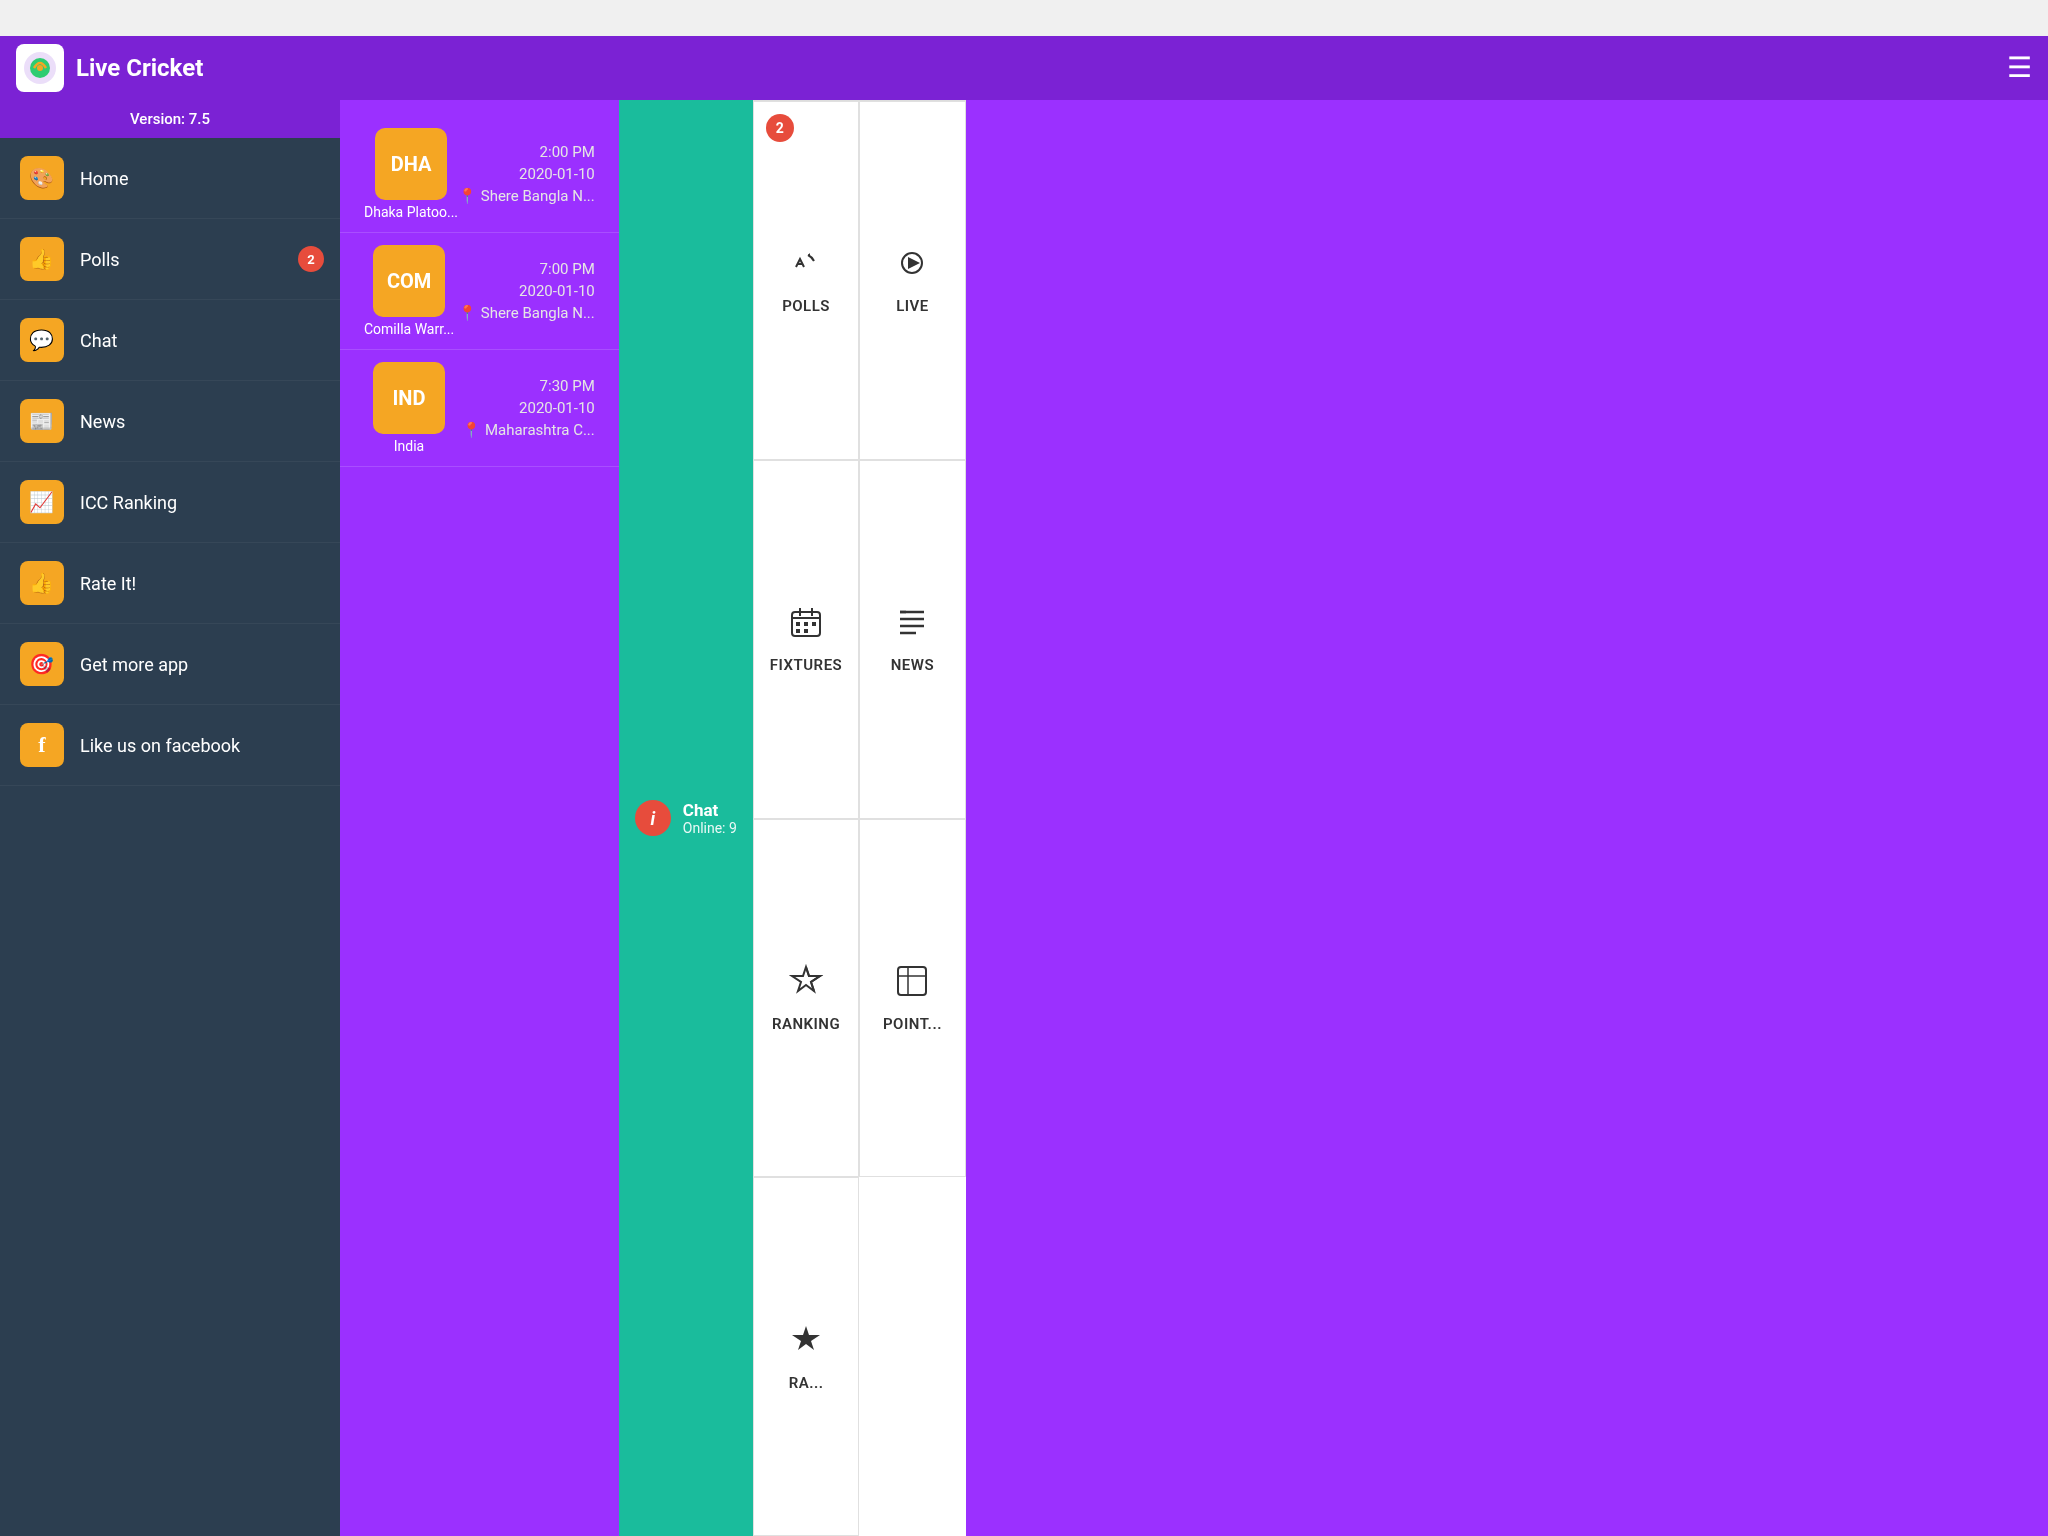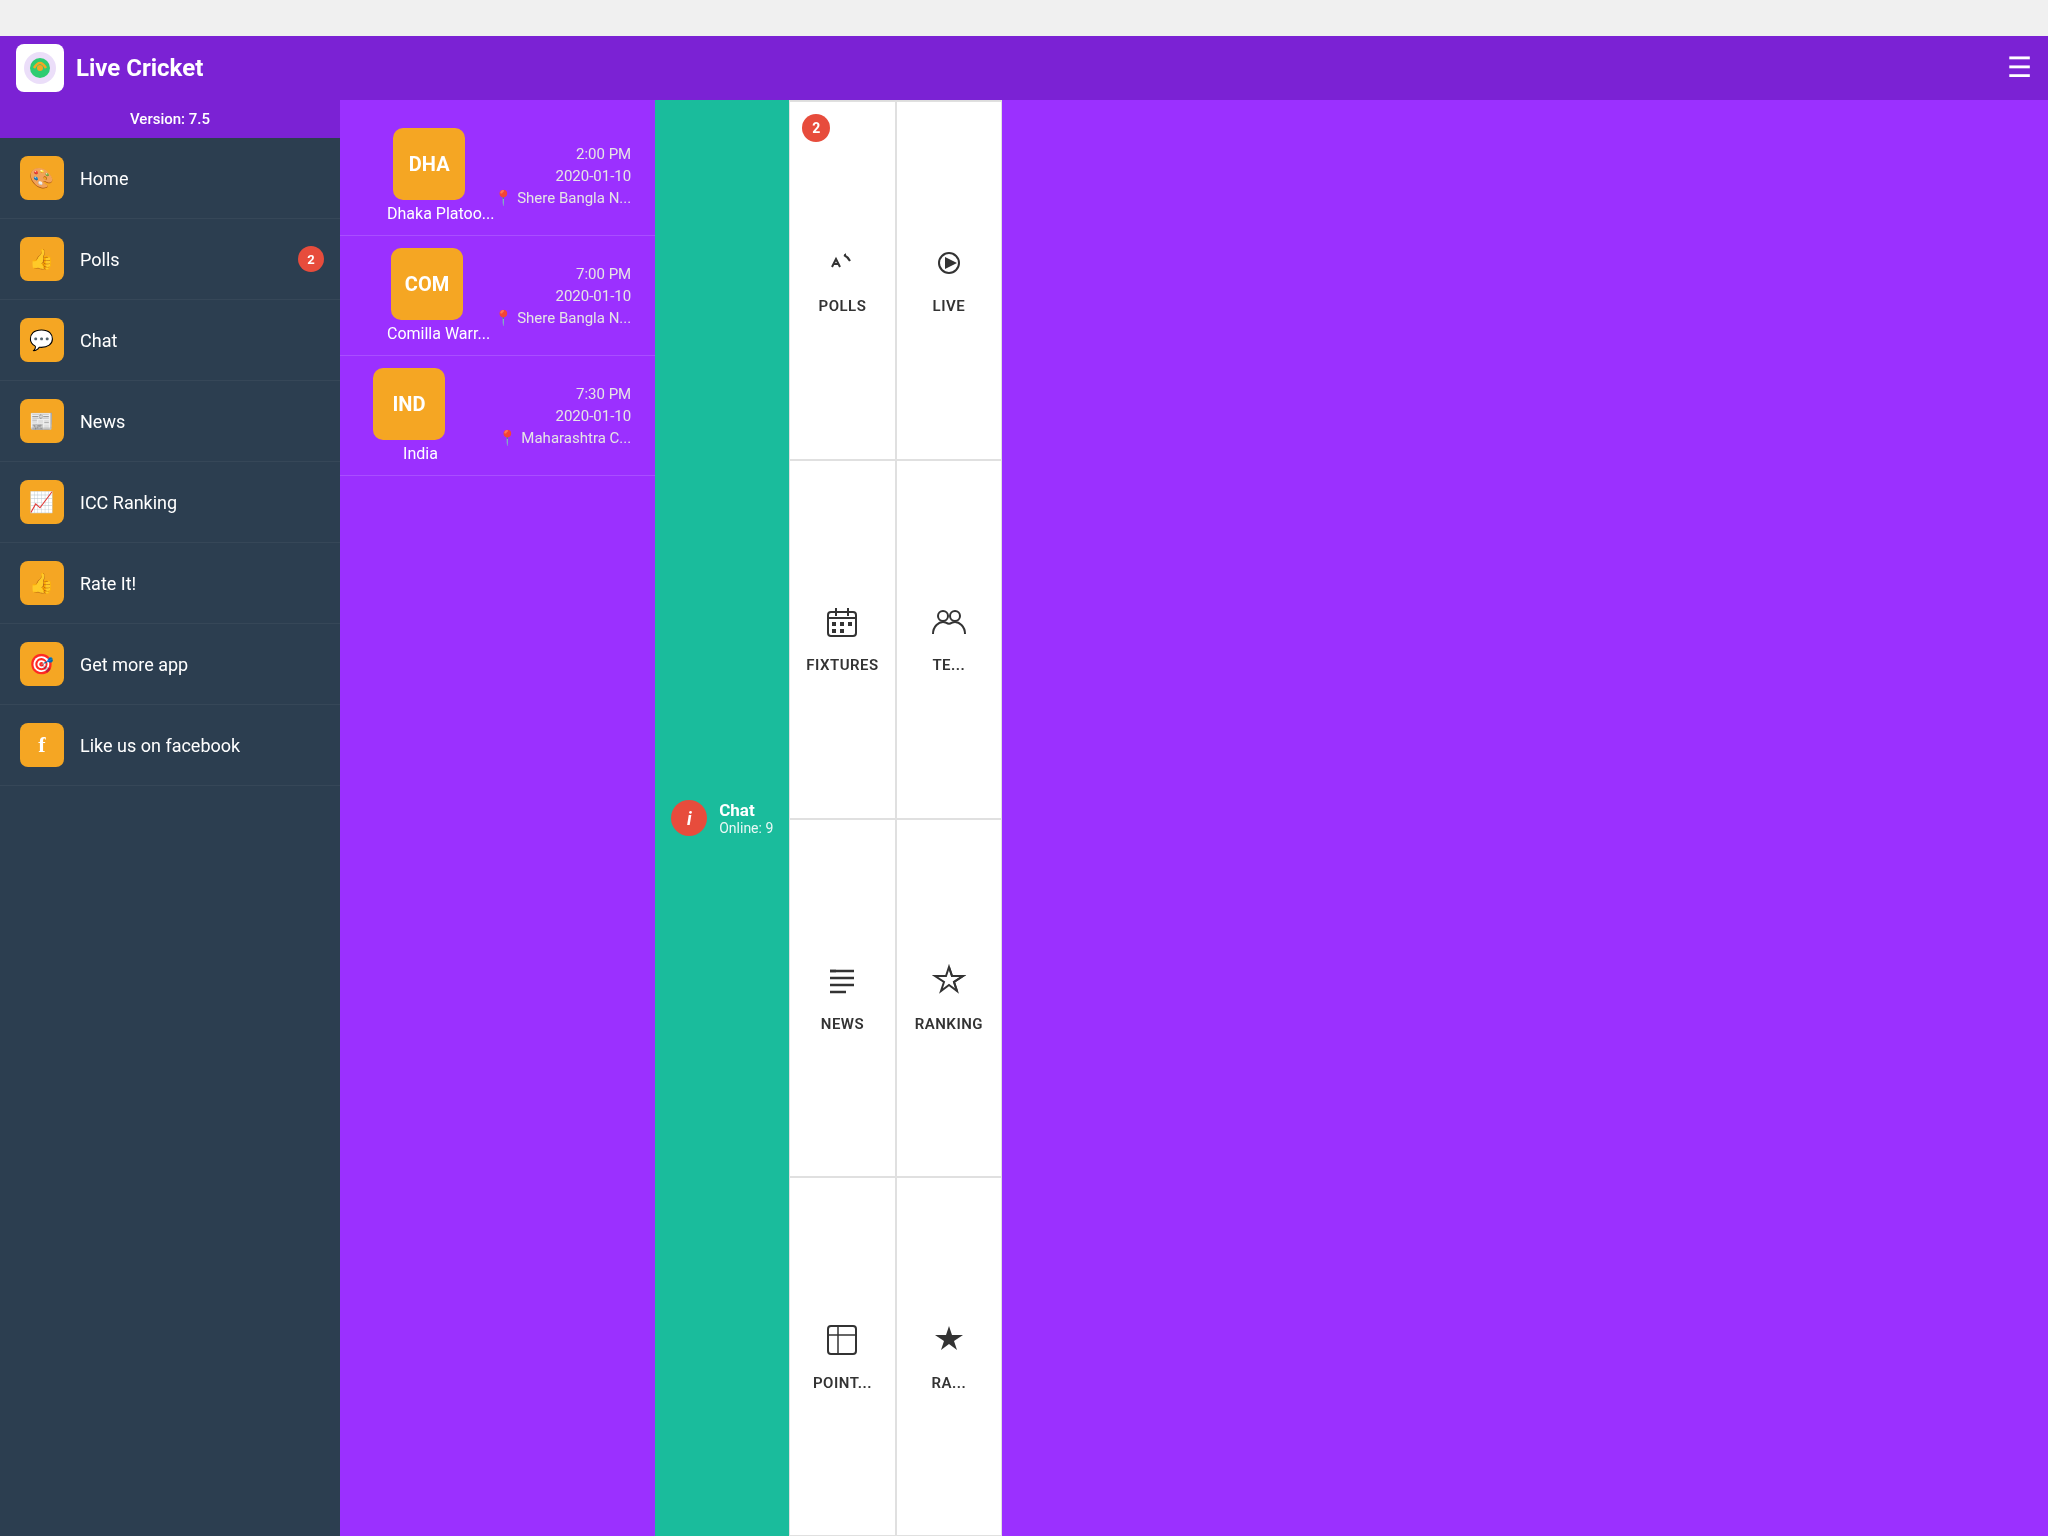--- a/index.html
+++ b/index.html
@@ -135,24 +135,23 @@
       display: flex;
       align-items: center;
       justify-content: center;
       color: white;
       font-size: 20px;
       font-weight: bold;
       flex-shrink: 0;
     }
     .team-name {
       color: white;
-      font-size: 16px;
+      font-size: 14px;
       text-align: center;
       margin-top: 4px;
-      margin-left: 23px;
     }
     .team-col {
       display: flex;
       flex-direction: column;
       align-items: center;
       min-width: 90px;
     }
     .match-info {
       flex: 1;
       display: flex;
@@ -404,31 +403,20 @@
             <rect x="8" y="18" width="4" height="4" fill="#333"></rect>
             <rect x="16" y="18" width="4" height="4" fill="#333"></rect>
             <rect x="24" y="18" width="4" height="4" fill="#333"></rect>
             <rect x="8" y="25" width="4" height="4" fill="#333"></rect>
             <rect x="16" y="25" width="4" height="4" fill="#333"></rect>
           </svg>
         </span>
         <span class="grid-item-label">FIXTURES</span>
       </div>
 
-      <div class="grid-item">
-        <span class="grid-item-icon">
-          <svg width="36" height="36" viewBox="0 0 36 36">
-            <circle cx="12" cy="12" r="5" fill="none" stroke="#333" stroke-width="2"></circle>
-            <circle cx="24" cy="12" r="5" fill="none" stroke="#333" stroke-width="2"></circle>
-            <path d="M2 30 C2 22 8 18 12 18 C14 18 16 19 18 20" stroke="#333" stroke-width="2" fill="none"></path>
-            <path d="M34 30 C34 22 28 18 24 18 C22 18 20 19 18 20" stroke="#333" stroke-width="2" fill="none"></path>
-          </svg>
-        </span>
-        <span class="grid-item-label">TE...</span>
-      </div>
 
       <div class="grid-item">
         <span class="grid-item-icon">
           <svg width="36" height="36" viewBox="0 0 36 36">
             <line x1="6" y1="8" x2="30" y2="8" stroke="#333" stroke-width="2.5"></line>
             <line x1="6" y1="8" x2="12" y2="8" stroke="#333" stroke-width="2.5"></line>
             <line x1="6" y1="15" x2="30" y2="15" stroke="#333" stroke-width="2.5"></line>
             <line x1="6" y1="22" x2="30" y2="22" stroke="#333" stroke-width="2.5"></line>
             <line x1="6" y1="29" x2="22" y2="29" stroke="#333" stroke-width="2.5"></line>
           </svg>

